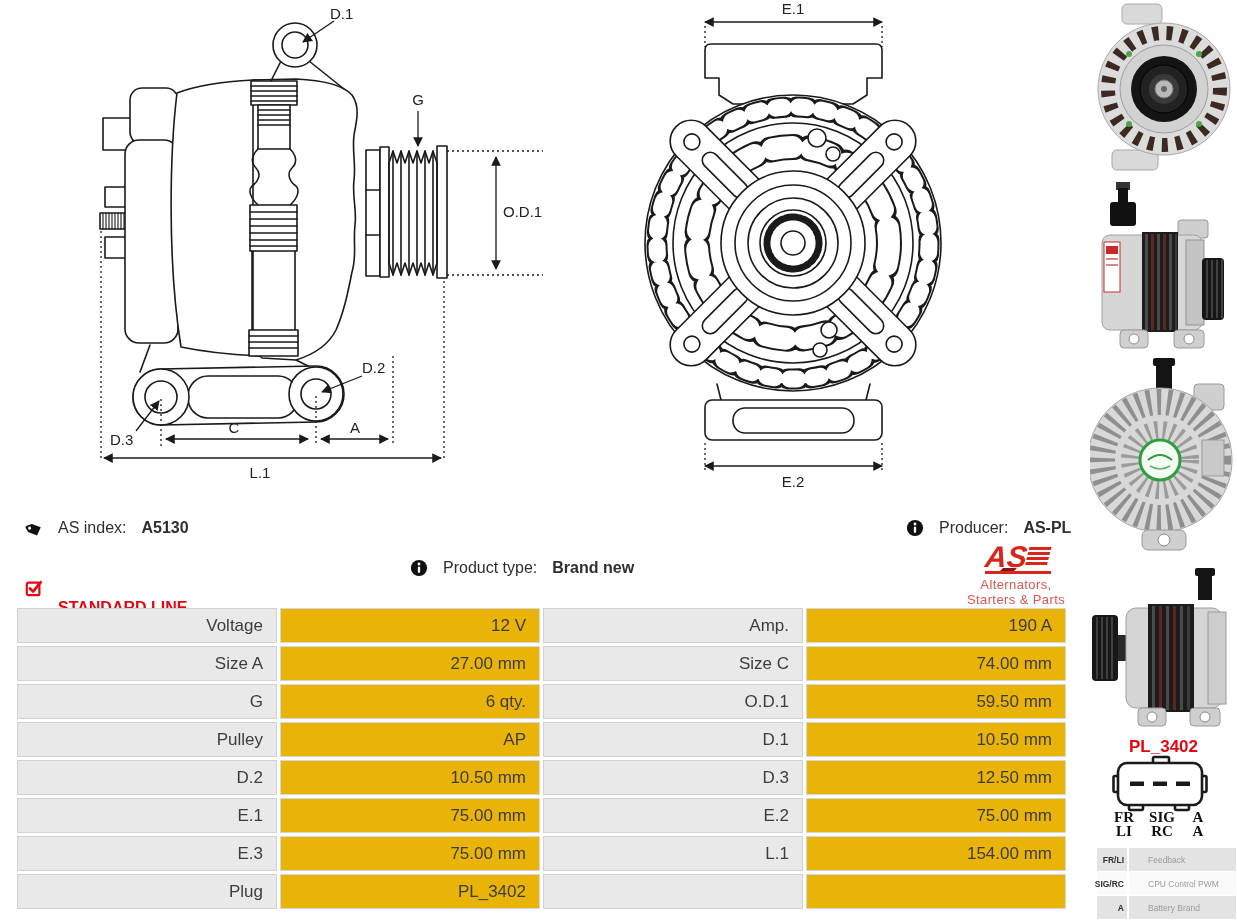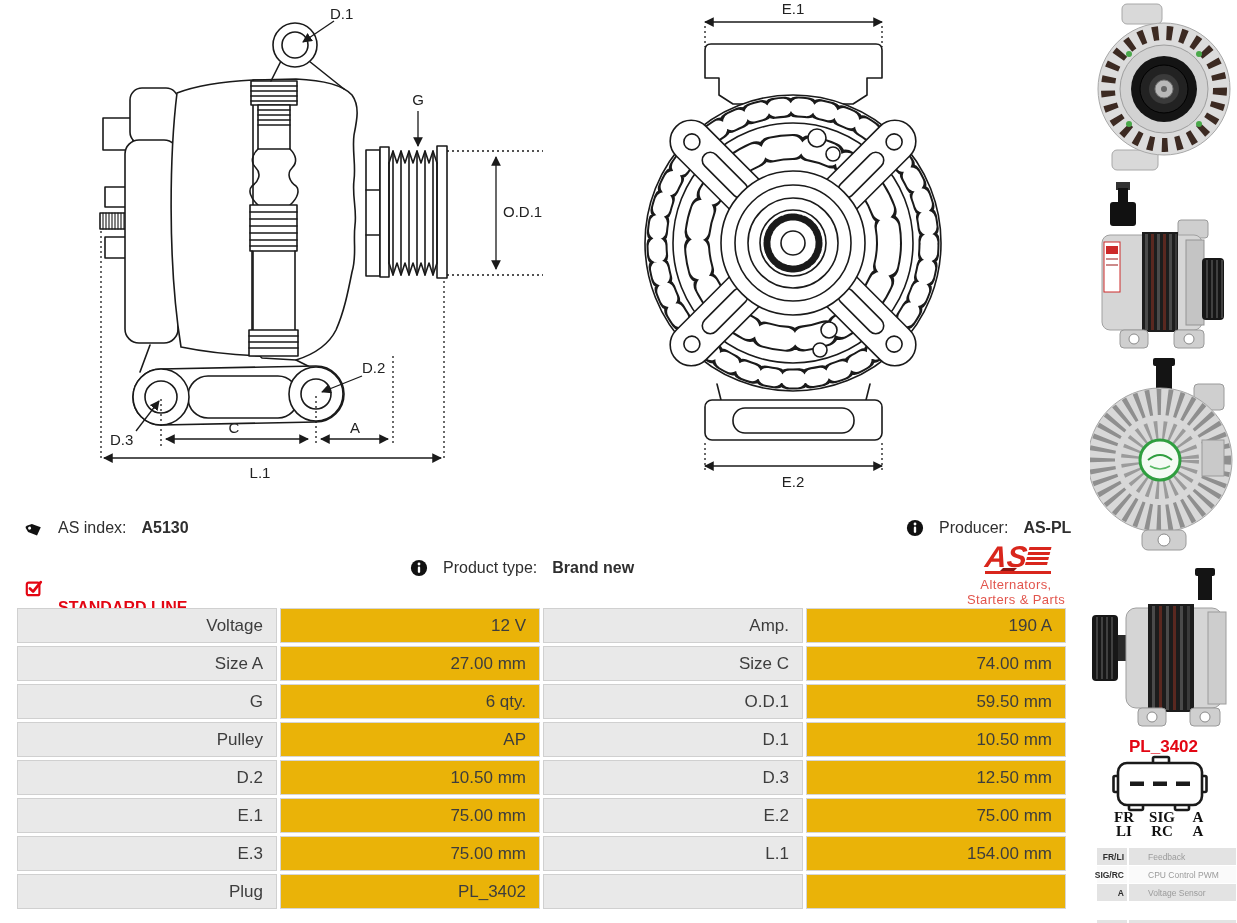--- a/index.html
+++ b/index.html
@@ -20,21 +20,21 @@
   #spec td{height:33px;font-size:17px;color:#3d3d3d;padding:0 13px 0 6px;text-align:right;
            border:1px solid #d6d6d6;background:#eab308;overflow:hidden;white-space:nowrap;}
   #spec td.lbl{background:#e9e9e9;border-color:#d0d0d0;}
   
   #plug-title{position:absolute;left:1090px;top:737px;width:147px;text-align:center;
               font-size:17px;font-weight:bold;color:#e30613;}
   #pins{position:absolute;left:1106px;top:810px;width:108px;display:grid;
         grid-template-columns:36px 40px 32px;font-weight:bold;font-size:15px;color:#111;line-height:14px;font-family:Liberation Serif, serif;}
   #pins span{text-align:center;}
   #legend{position:absolute;left:1097px;top:848px;width:141px;}
-  .lrow{display:grid;grid-template-columns:30px 107px;gap:2px;height:17px;margin-bottom:1px;align-items:center;}
+  .lrow{display:grid;grid-template-columns:30px 107px;gap:2px;height:23px;margin-bottom:1px;align-items:center;}
   .lrow .lk{font-size:8.5px;font-weight:bold;color:#2e2e2e;text-align:right;padding-right:3px;height:100%;display:flex;align-items:center;justify-content:flex-end;}
   .lrow .lv{font-size:8.5px;color:#9b9b9b;padding-left:19px;height:100%;display:flex;align-items:center;}
   .lg{background:#e3e3e3;} .lw{background:#fafafa;}
   
   .photo{position:absolute;left:1090px;width:147px;}
 </style>
 </head>
 <body>
 
 <div id="page">
@@ -413,21 +413,21 @@
     <div class="lrow">
       <span class="lk lg">FR/LI</span>
       <span class="lv lg">Feedback</span>
     </div>
     <div class="lrow">
       <span class="lk lw">SIG/RC</span>
       <span class="lv lw">CPU Control PWM</span>
     </div>
     <div class="lrow">
       <span class="lk lg">A</span>
-      <span class="lv lg">Voltage Sensor</span>
+      <span class="lv lg">Battery Brand</span>
     </div>
     <div class="lrow">
       <span class="lk"></span>
       <span class="lv"></span>
     </div>
     <div class="lrow">
       <span class="lk lg"></span>
       <span class="lv lg"></span>
     </div>
   </div>

